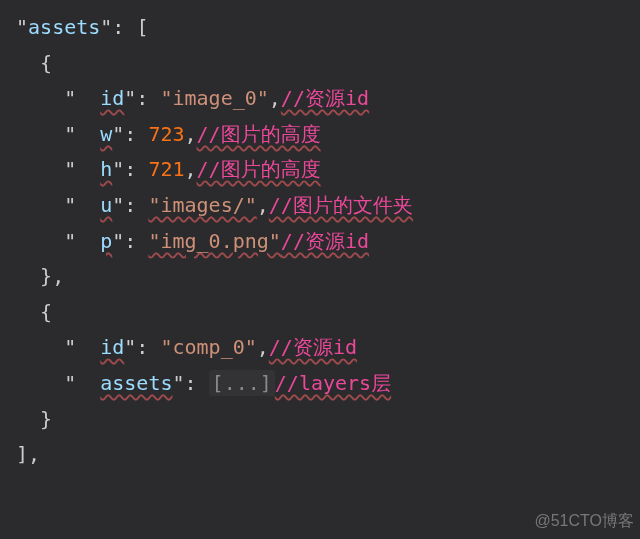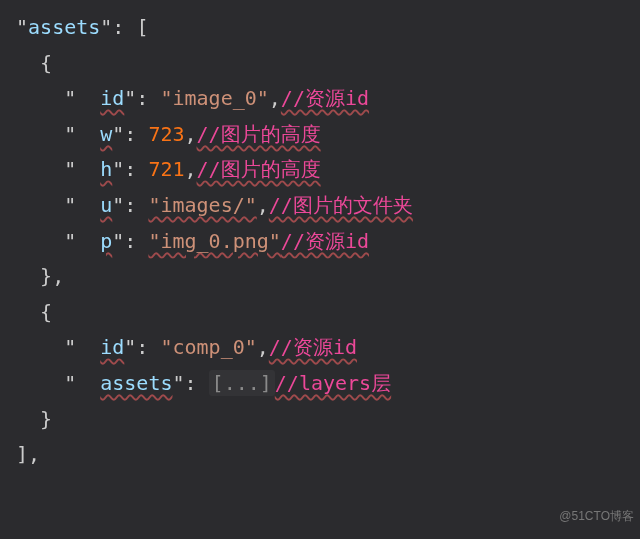--- a/index.html
+++ b/index.html
@@ -53,23 +53,23 @@
     }
     .folded {
       color: #8a8a8a;
       background: rgba(255,255,255,0.04);
       padding: 1px 3px;
       border-radius: 3px;
     }
     .watermark {
       position: absolute;
       right: 6px;
-      bottom: 12px;
+      bottom: 4px;
       color: #777;
-      font-size: 12px;
+      font-size: 16px;
       font-family: Arial, sans-serif;
     }
   </style>
 </head>
 <body>
 
 <div>
 <div class="line"><span class="punct">"</span><span class="key">assets</span><span class="punct">": </span><span class="punct">[</span></div>
 <div class="line">  <span class="punct">{</span></div>
 <div class="line">    <span class="punct">"</span><span class="key-wavy">id</span><span class="punct">": </span><span class="string">"image_0"</span><span class="punct">,</span><span class="comment">//资源id</span></div>

